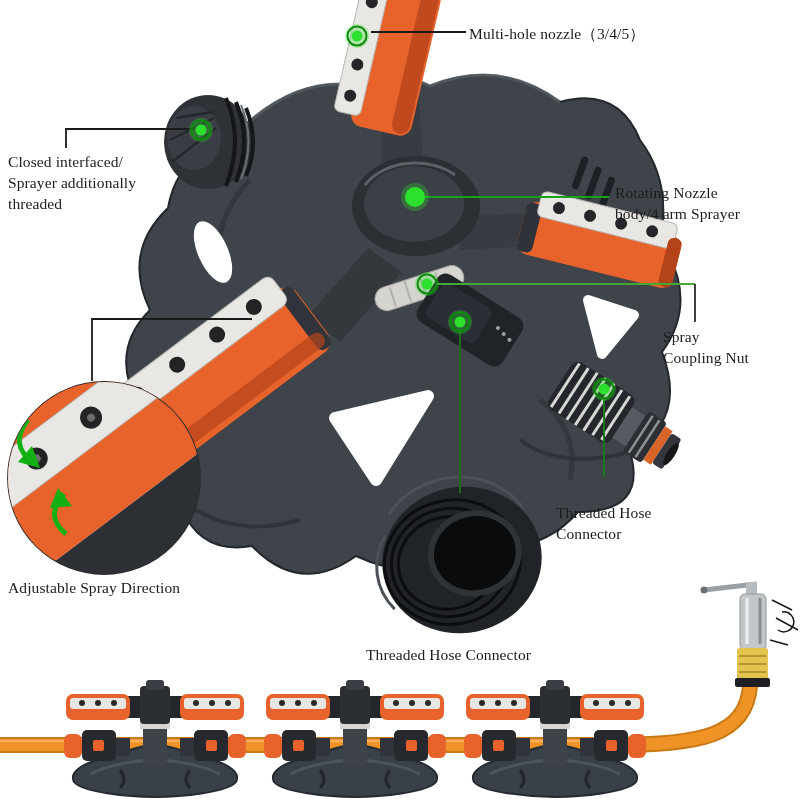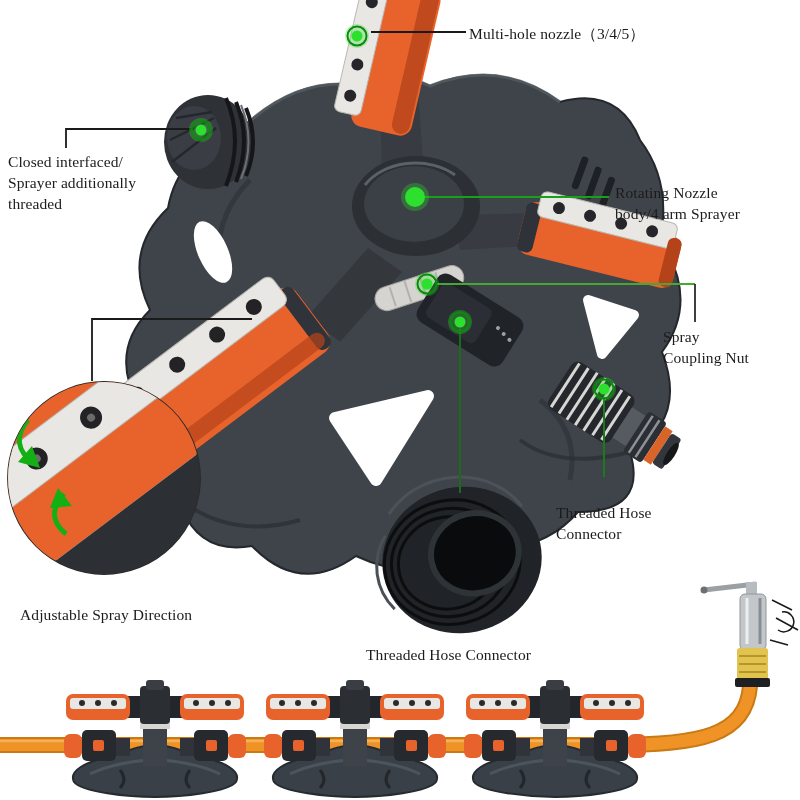--- a/index.html
+++ b/index.html
@@ -264,15 +264,15 @@
   <div class="callout" style="left:469px;top:23px;">Multi-hole nozzle（3/4/5）</div>
   <div class="callout" style="left:8px;top:151px;">Closed interfaced/
 Sprayer additionally
 threaded</div>
   <div class="callout" style="left:615px;top:182px;">Rotating Nozzle
 body/4 arm Sprayer</div>
   <div class="callout" style="left:663px;top:326px;">Spray
 Coupling Nut</div>
   <div class="callout" style="left:556px;top:482px;margin-top:20px;">Threaded Hose
 Connector</div>
-  <div class="callout" style="left:20px;top:577px;margin-top:27px;">Adjustable Spray Direction</div>
+  <div class="callout" style="left:8px;top:577px;">Adjustable Spray Direction</div>
   <div class="callout" style="left:366px;top:644px;">Threaded Hose Connector</div>
 </div>
 
 </body></html>

